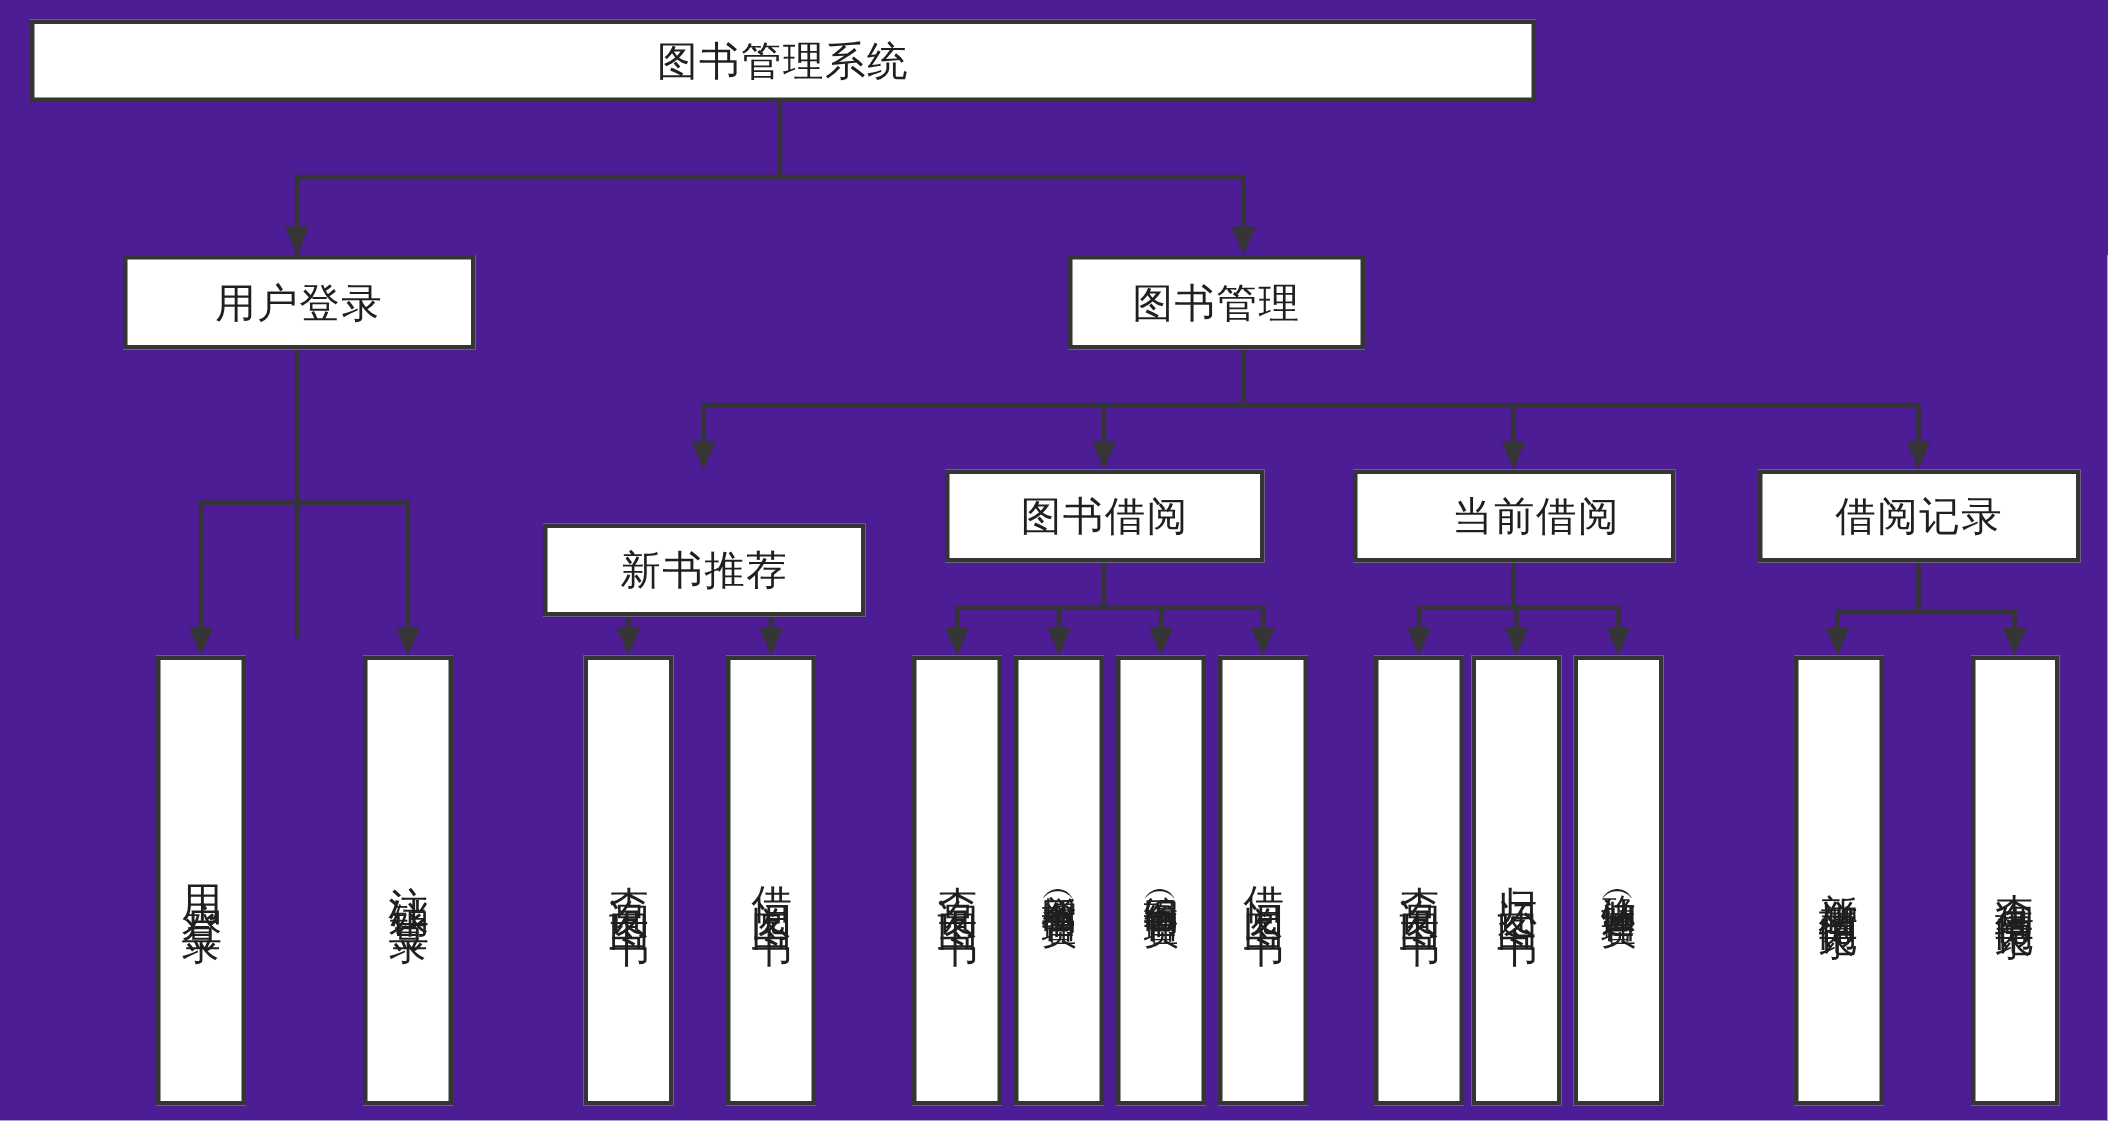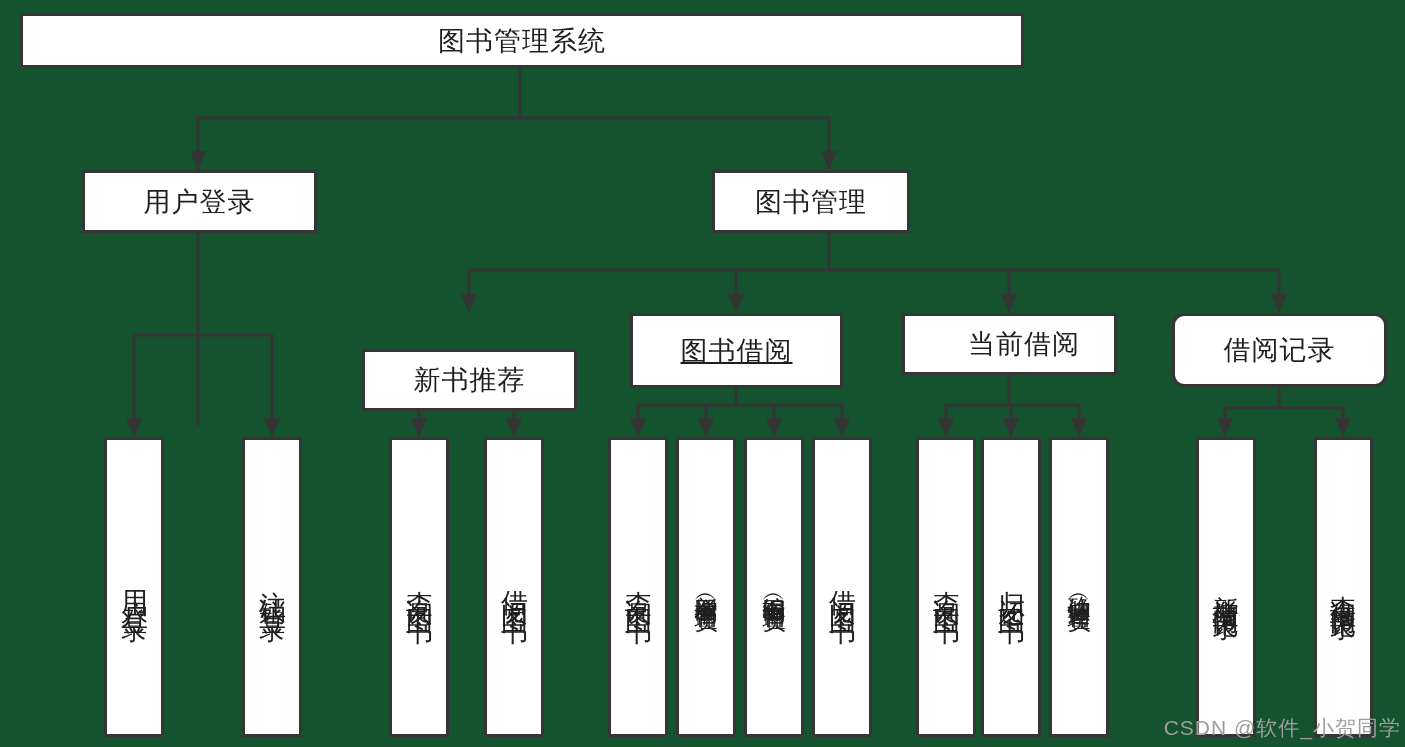--- a/index.html
+++ b/index.html
@@ -1,19 +1,19 @@
 <!DOCTYPE html>
 <html><head>
 <meta charset="utf-8">
 <style>
   html,body{margin:0;padding:0;background:#ffffff;}
   .canvas{
     position:relative;
     width:1405px;height:747px;
-    background:#14532d;
+    background:#4c1d95;
     font-family:"Liberation Sans","DejaVu Sans",sans-serif;
     color:#1f1f1f;
     overflow:hidden;
   }
   .connectors{
     position:absolute;left:0;top:0;width:1405px;height:747px;
     z-index:1;
   }
   .node{
     position:absolute;
@@ -88,27 +88,27 @@
   <div class="node hnode" style="left:82px;top:170px;width:235px;height:63px;">
     <span>用户登录</span>
   </div>
   <div class="node hnode" style="left:712px;top:170px;width:198px;height:63px;">
     <span>图书管理</span>
   </div>
 
   <div class="node hnode" style="left:362px;top:313px;width:215px;height:62px;margin-top:36px;">
     <span>新书推荐</span>
   </div>
-  <div class="node hnode" style="left:630px;top:313px;width:213px;height:75px;text-decoration:underline;">
+  <div class="node hnode" style="left:630px;top:313px;width:213px;height:62px;">
     <span>图书借阅</span>
   </div>
   <div class="node hnode" style="left:902px;top:313px;width:215px;height:62px;padding-left:29px;">
     <span>当前借阅</span>
   </div>
-  <div class="node hnode" style="left:1172px;top:313px;width:215px;height:74px;border-radius:12px;">
+  <div class="node hnode" style="left:1172px;top:313px;width:215px;height:62px;">
     <span>借阅记录</span>
   </div>
 
   <div class="node leaf" style="left:104px;top:437px;width:60px;height:300px;">
     <span class="vlabel">用户登录</span>
   </div>
   <div class="node leaf" style="left:242px;top:437px;width:60px;height:300px;">
     <span class="vlabel">注销登录</span>
   </div>
 
@@ -142,15 +142,14 @@
     <span class="vlabel tight">确认归还（管理员）</span>
   </div>
 
   <div class="node leaf" style="left:1196px;top:437px;width:60px;height:300px;">
     <span class="vlabel mid">新增借阅记录</span>
   </div>
   <div class="node leaf" style="left:1314px;top:437px;width:59px;height:300px;">
     <span class="vlabel mid">查询借阅记录</span>
   </div>
 
-  <div class="watermark">CSDN @软件_小贺同学</div>
 
 </div>
 
 </body></html>

